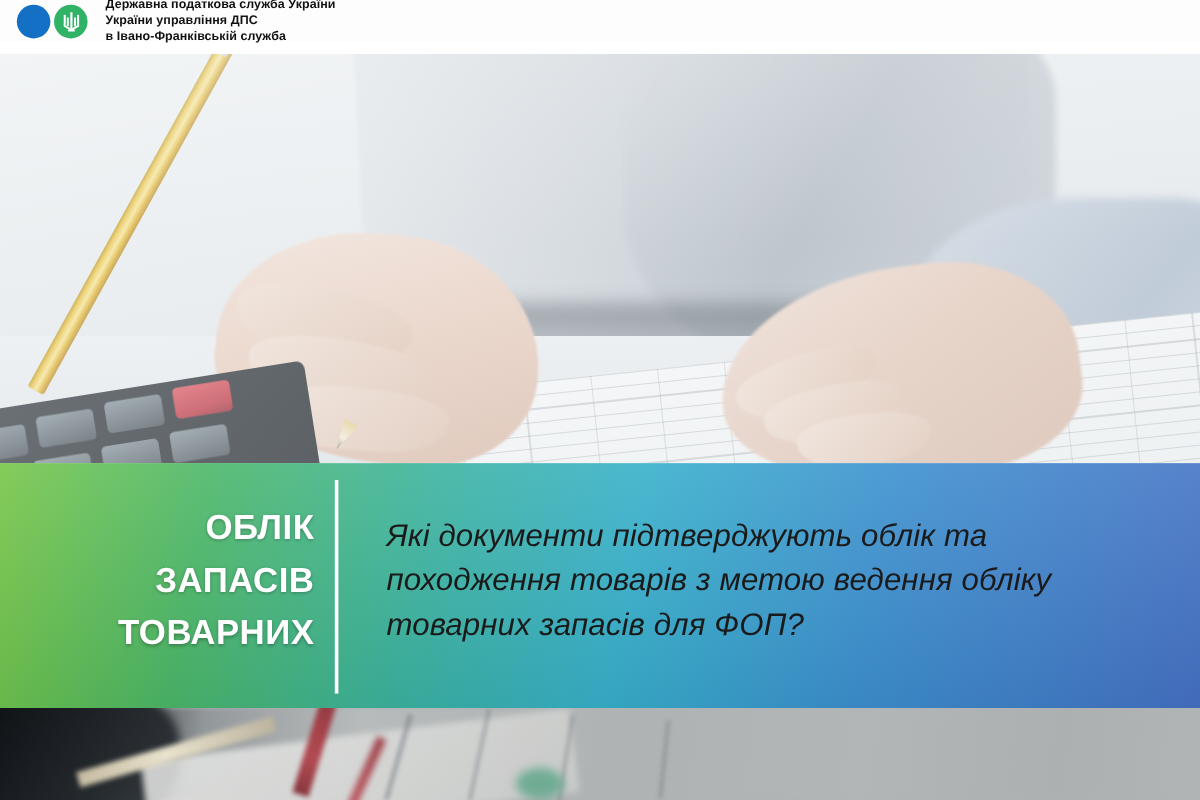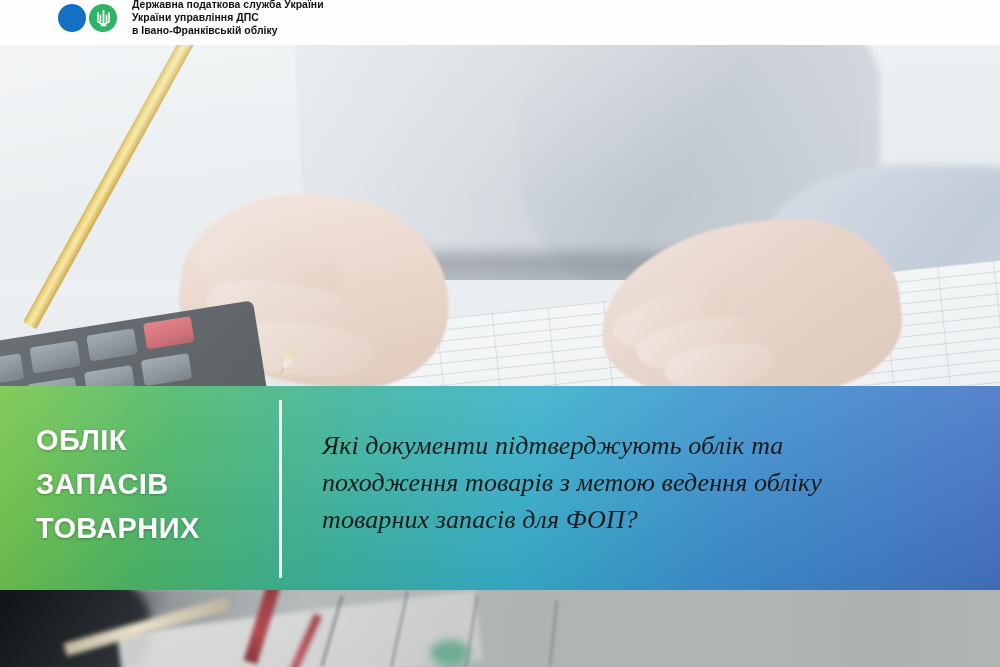--- a/index.html
+++ b/index.html
@@ -22,21 +22,20 @@
 
   
   .header {
     position:absolute;
     left:0; top:0;
     width:1000px; height:35px;
     background:#fdfdfd;
     display:flex;
     align-items:center;
     z-index:40;
-    padding-left:44px;
   }
 
   .logo {
     position:relative;
     width:62px; height:28px;
     margin-left:14px;
     margin-right:12px;
     flex:0 0 auto;
   }
   .logo-circle {
@@ -262,42 +261,41 @@
     left:36px; top:418px;
     width:226px;
     z-index:32;
     color:#ffffff;
     font-size:29px;
     font-weight:bold;
     line-height:1.52;
     letter-spacing:.4px;
     text-shadow:0 1px 3px rgba(0,0,0,.28);
   }
-  .banner-title .tl { display:block; white-space:nowrap; }
+  .banner-title .tl { display:block; white-space:nowrap;text-align:right; }
 
   .banner-divider {
     position:absolute;
     left:279px; top:400px;
     width:3px; height:178px;
     background:#ffffff;
     z-index:32;
   }
 
   .banner-question {
     position:absolute;
     left:322px; top:428px;
     width:600px;
     z-index:32;
     color:#1a1a1a;
     font-size:26px;
     font-style:italic;
     font-weight:normal;
     line-height:1.42;
     letter-spacing:.1px;
-    font-family:Liberation Serif, serif;
   }
 
   
   .strip {
     position:absolute;
     left:0; top:590px;
     width:1000px; height:77px;
     overflow:hidden;
     background:#adb2b4;
   }
@@ -391,21 +389,21 @@
             <path d="M1.1 11.2 L7.5 15.0 L13.9 11.2 L13.9 13.0 L7.5 16.9 L1.1 13.0 Z"></path>
             <rect x="4.6" y="15.5" width="5.8" height="1.7" rx=".5"></rect>
           </g>
         </svg>
       </span>
     </div>
 
     <div class="org-block">
       <span class="org-line">Державна податкова служба України</span>
       <span class="org-line">України управління ДПС</span>
-      <span class="org-line">в Івано-Франківській обліку</span>
+      <span class="org-line">в Івано-Франківській служба</span>
     </div>
   </div>
 
   <div class="photo">
     <div class="ph-bg"></div>
     <div class="ph-shirt"></div>
     <div class="ph-shirt2"></div>
     <div class="ph-shirt3"></div>
     <div class="ph-shadow"></div>
     <div class="ph-desk"></div>

